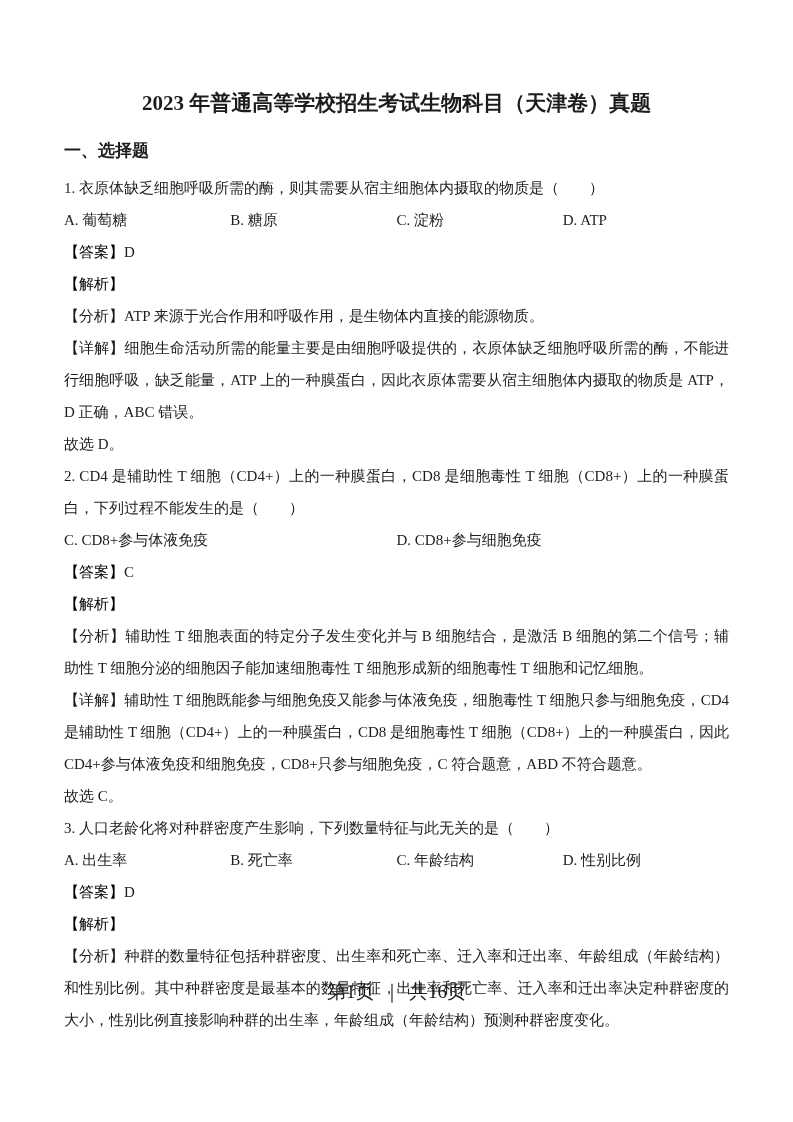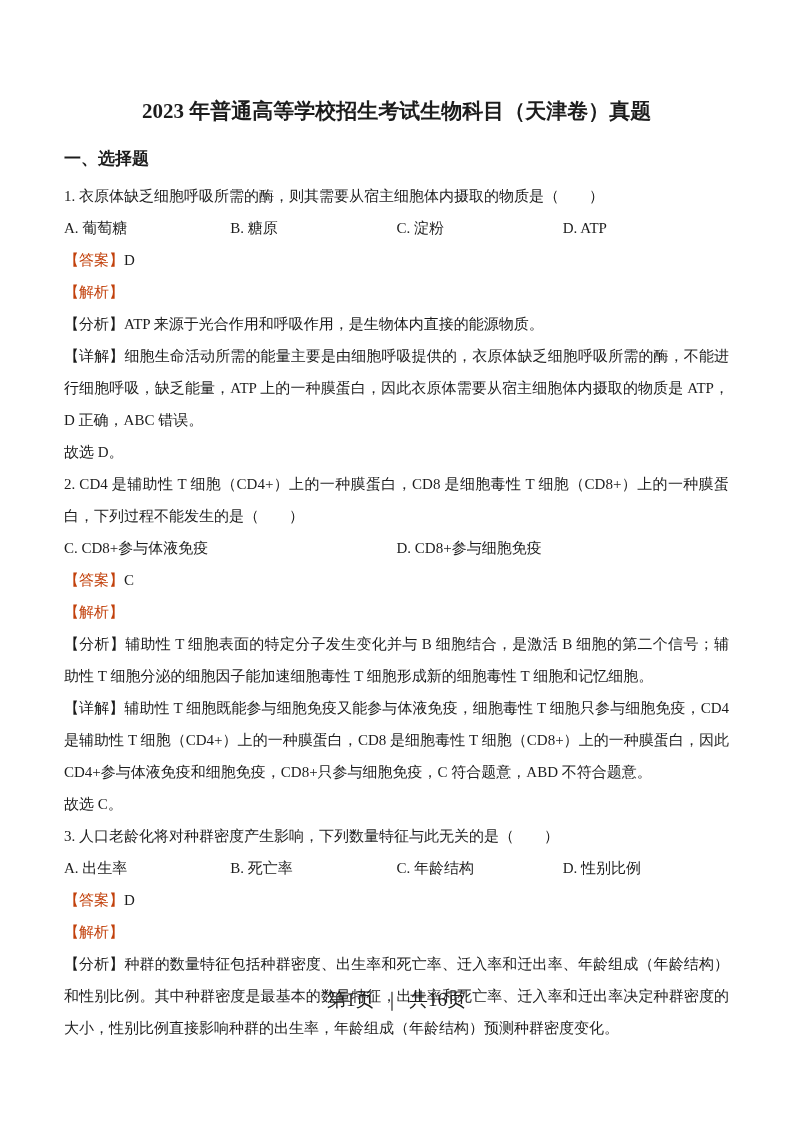--- a/index.html
+++ b/index.html
@@ -1,20 +1,20 @@
 <!DOCTYPE html>
 <html><head>
 <meta charset="utf-8">
 <style>
   html, body { margin: 0; padding: 0; background: #ffffff; }
   .page {
     position: relative;
     width: 793px;
     height: 1023px;
-    margin: 12px auto;
+    margin: 4px auto;
     background: #ffffff;
     box-sizing: border-box;
     padding: 82px 64px 0 64px;
     font-family: "Liberation Serif", "DejaVu Serif", serif;
     color: #1c1c1c;
     overflow: hidden;
   }
   .doc-title {
     font-size: 21px;
     font-weight: bold;
@@ -36,21 +36,21 @@
     text-justify: inter-ideograph;
   }
   .options-row {
     display: flex;
     font-size: 15px;
     line-height: 32px;
     justify-content: space-between;
   }
   .options-row .opt { width: 25%; }
   .options-row.two-col .opt { width: 50%; }
-  .blue { color: #c2410c; }
+  .blue { color: #000000; }
   .footer {
     position: absolute;
     bottom: 22px;
     left: 0;
     width: 100%;
     text-align: center;
     font-size: 19px;
     color: #1c1c1c;
   }
   .footer .sep { margin: 0 8px; }

